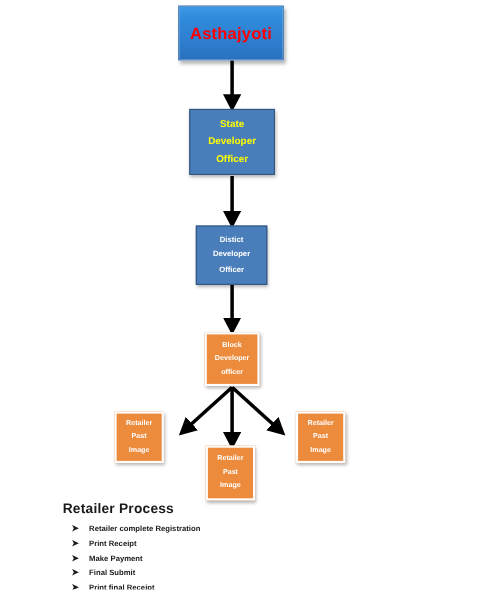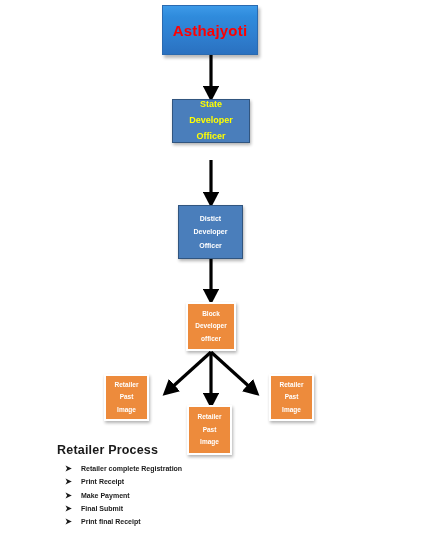--- a/index.html
+++ b/index.html
@@ -98,21 +98,21 @@
   #process-section {
     position: absolute;
     left: 57px;
     top: 443px;
     z-index: 4;
   }
   #process-title {
     font-size: 12.5px;
     font-weight: bold;
     color: #1a1a1a;
-    margin: 0 0 8px 0;
+    margin: 12px 0 8px 0;
     letter-spacing: 0.2px;
   }
   .process-list {
     list-style: none;
     margin: 0;
     padding: 0 0 0 8px;
   }
   .process-item {
     display: flex;
     align-items: baseline;
@@ -152,21 +152,21 @@
 
     <line x1="211" y1="352" x2="211" y2="400" stroke="#000000" stroke-width="3.2" marker-end="url(#arrowhead)"></line>
 
     <line x1="211" y1="352" x2="253" y2="390" stroke="#000000" stroke-width="3.2" marker-end="url(#arrowhead)"></line>
   </svg>
 
   <div class="node node-root" style="left:162px; top:5px; width:96px; height:50px;">
     <span class="line">Asthajyoti</span>
   </div>
 
-  <div class="node node-state" style="left:172px; top:99px; width:78px; height:44px;">
+  <div class="node node-state" style="left:172px; top:99px; width:78px; height:60px;">
     <span class="line">State</span>
     <span class="line">Developer</span>
     <span class="line">Officer</span>
   </div>
 
   <div class="node node-district" style="left:178px; top:205px; width:65px; height:54px;">
     <span class="line">Distict</span>
     <span class="line">Developer</span>
     <span class="line">Officer</span>
   </div>

